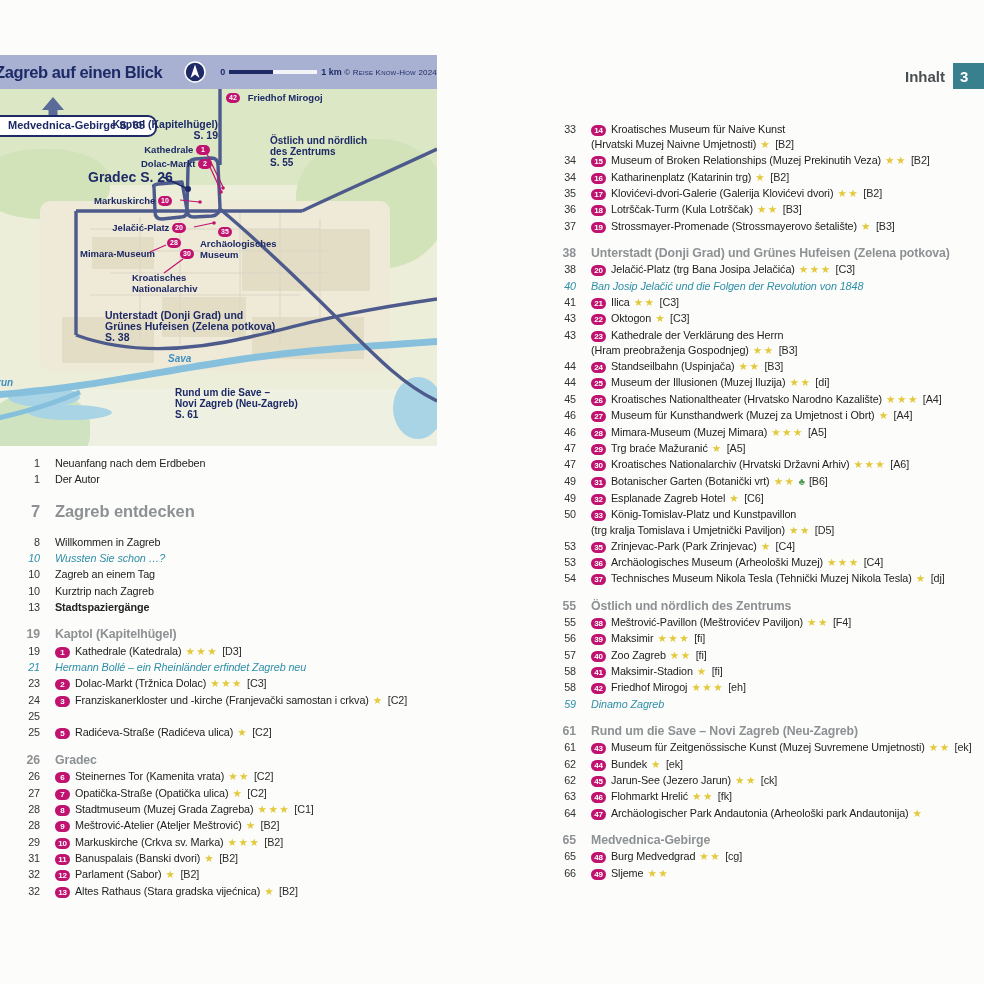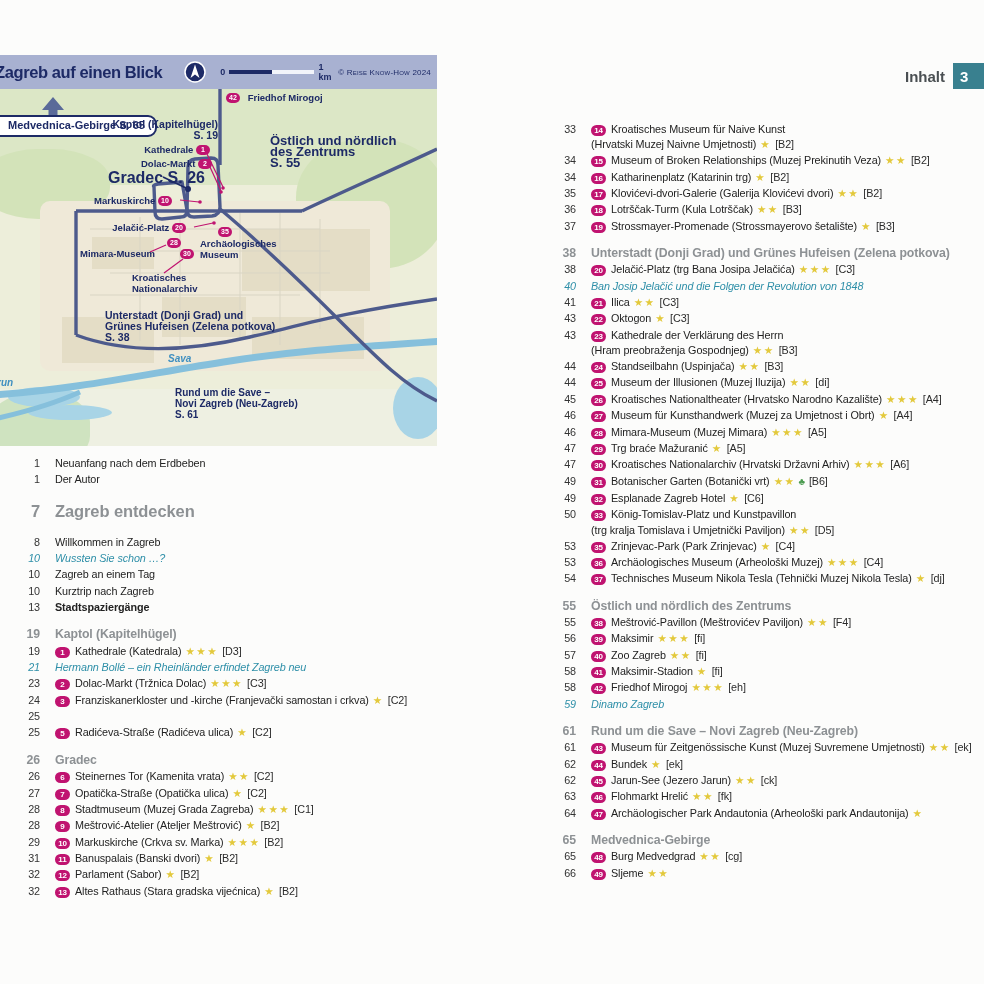--- a/index.html
+++ b/index.html
@@ -17,21 +17,21 @@
 
   
   .map{position:absolute;left:0;top:55px;width:437px;height:391px;}
   .map-bar{position:absolute;left:0;top:0;width:437px;height:34px;background:var(--mapbar);display:flex;align-items:center;}
   .map-title{font-size:16.5px;font-weight:bold;color:var(--navy);letter-spacing:-0.4px;margin-left:-5px;white-space:nowrap;}
   .compass{margin-left:22px;display:flex;align-items:center;}
   .scale{display:flex;align-items:center;margin-left:14px;font-size:9px;font-weight:bold;color:var(--navy);}
   .sb{height:4px;width:44px;display:inline-block;margin:0 0;}
   .sb.dark{background:var(--navy);margin-left:4px;}
   .sb.light{background:#f2f4fa;margin-right:4px;}
-  .copyright{margin-left:auto;margin-right:6px;font-size:8px;color:var(--navy);font-variant:small-caps;letter-spacing:0.2px;white-space:nowrap;}
+  .copyright{margin-left:auto;font-size:8px;color:var(--navy);font-variant:small-caps;letter-spacing:0.2px;white-space:nowrap;}
 
   .map-body{position:absolute;left:0;top:34px;width:437px;height:357px;background:#edeeda;overflow:hidden;}
   .patch{position:absolute;}
   .p-forest{left:0;top:0;width:437px;height:96px;background:#dce7c6;}
   .p-forest2{left:296px;top:50px;width:150px;height:130px;background:#d3e3b9;border-radius:45%;}
   .p-forest3{left:-20px;top:60px;width:130px;height:70px;background:#d3e3b9;border-radius:45%;}
   .p-city{left:40px;top:112px;width:350px;height:170px;background:#efe9d8;border-radius:10px;}
   .blk{background:#e4ddc6;position:absolute;}
   .b1{left:92px;top:148px;width:62px;height:32px;}
   .b2{left:162px;top:208px;width:84px;height:40px;}
@@ -48,24 +48,24 @@
 
   .ml{position:absolute;font-size:9.5px;font-weight:bold;color:var(--navy);line-height:11px;white-space:nowrap;}
   .ml .ln{display:block;}
   .it{font-style:italic;color:#3f8fc0;font-weight:bold;}
   .badge{display:inline-block;min-width:15px;height:11px;padding:0 2px;border-radius:7px;background:var(--magenta);color:#fff;font-size:8px;font-weight:bold;line-height:11px;text-align:center;font-style:normal;}
   .mbadge{min-width:14px;height:10px;font-size:7px;line-height:10px;vertical-align:1px;}
   .mbstand{position:absolute;}
   .mv-box{position:absolute;left:-10px;top:26px;background:#fff;border:2px solid var(--navy);border-radius:9px;padding:2px 10px 3px 16px;font-size:11px;font-weight:bold;color:var(--navy);line-height:12.5px;}
   .l-friedhof{left:226px;top:3px;}
   .l-kaptol{left:60px;top:30px;width:158px;text-align:right;font-size:10.5px;}
-  .l-oestlich{left:270px;top:46px;font-size:13px;}
+  .l-oestlich{left:270px;top:46px;font-size:10px;}
   .l-kathedrale{left:50px;top:55px;width:165px;text-align:right;}
   .l-dolac{left:60px;top:69px;width:157px;text-align:right;}
-  .l-gradec{left:108px;top:83px;font-size:16px;}
+  .l-gradec{left:88px;top:83px;font-size:14px;}
   .l-markus{left:50px;top:106px;width:127px;text-align:right;}
   .l-jelacic{left:60px;top:133px;width:131px;text-align:right;}
   .l-archmus{left:200px;top:149px;}
   .l-mimara{left:80px;top:159px;}
   .l-natarch{left:132px;top:183px;}
   .l-unterstadt{left:105px;top:221px;font-size:10.5px;}
   .l-sava{left:168px;top:264px;font-size:10px;}
   .l-run{left:-3px;top:288px;font-size:10px;}
   .l-rund{left:175px;top:298px;font-size:10px;}
   .north-arrow{position:absolute;left:40px;top:8px;}

